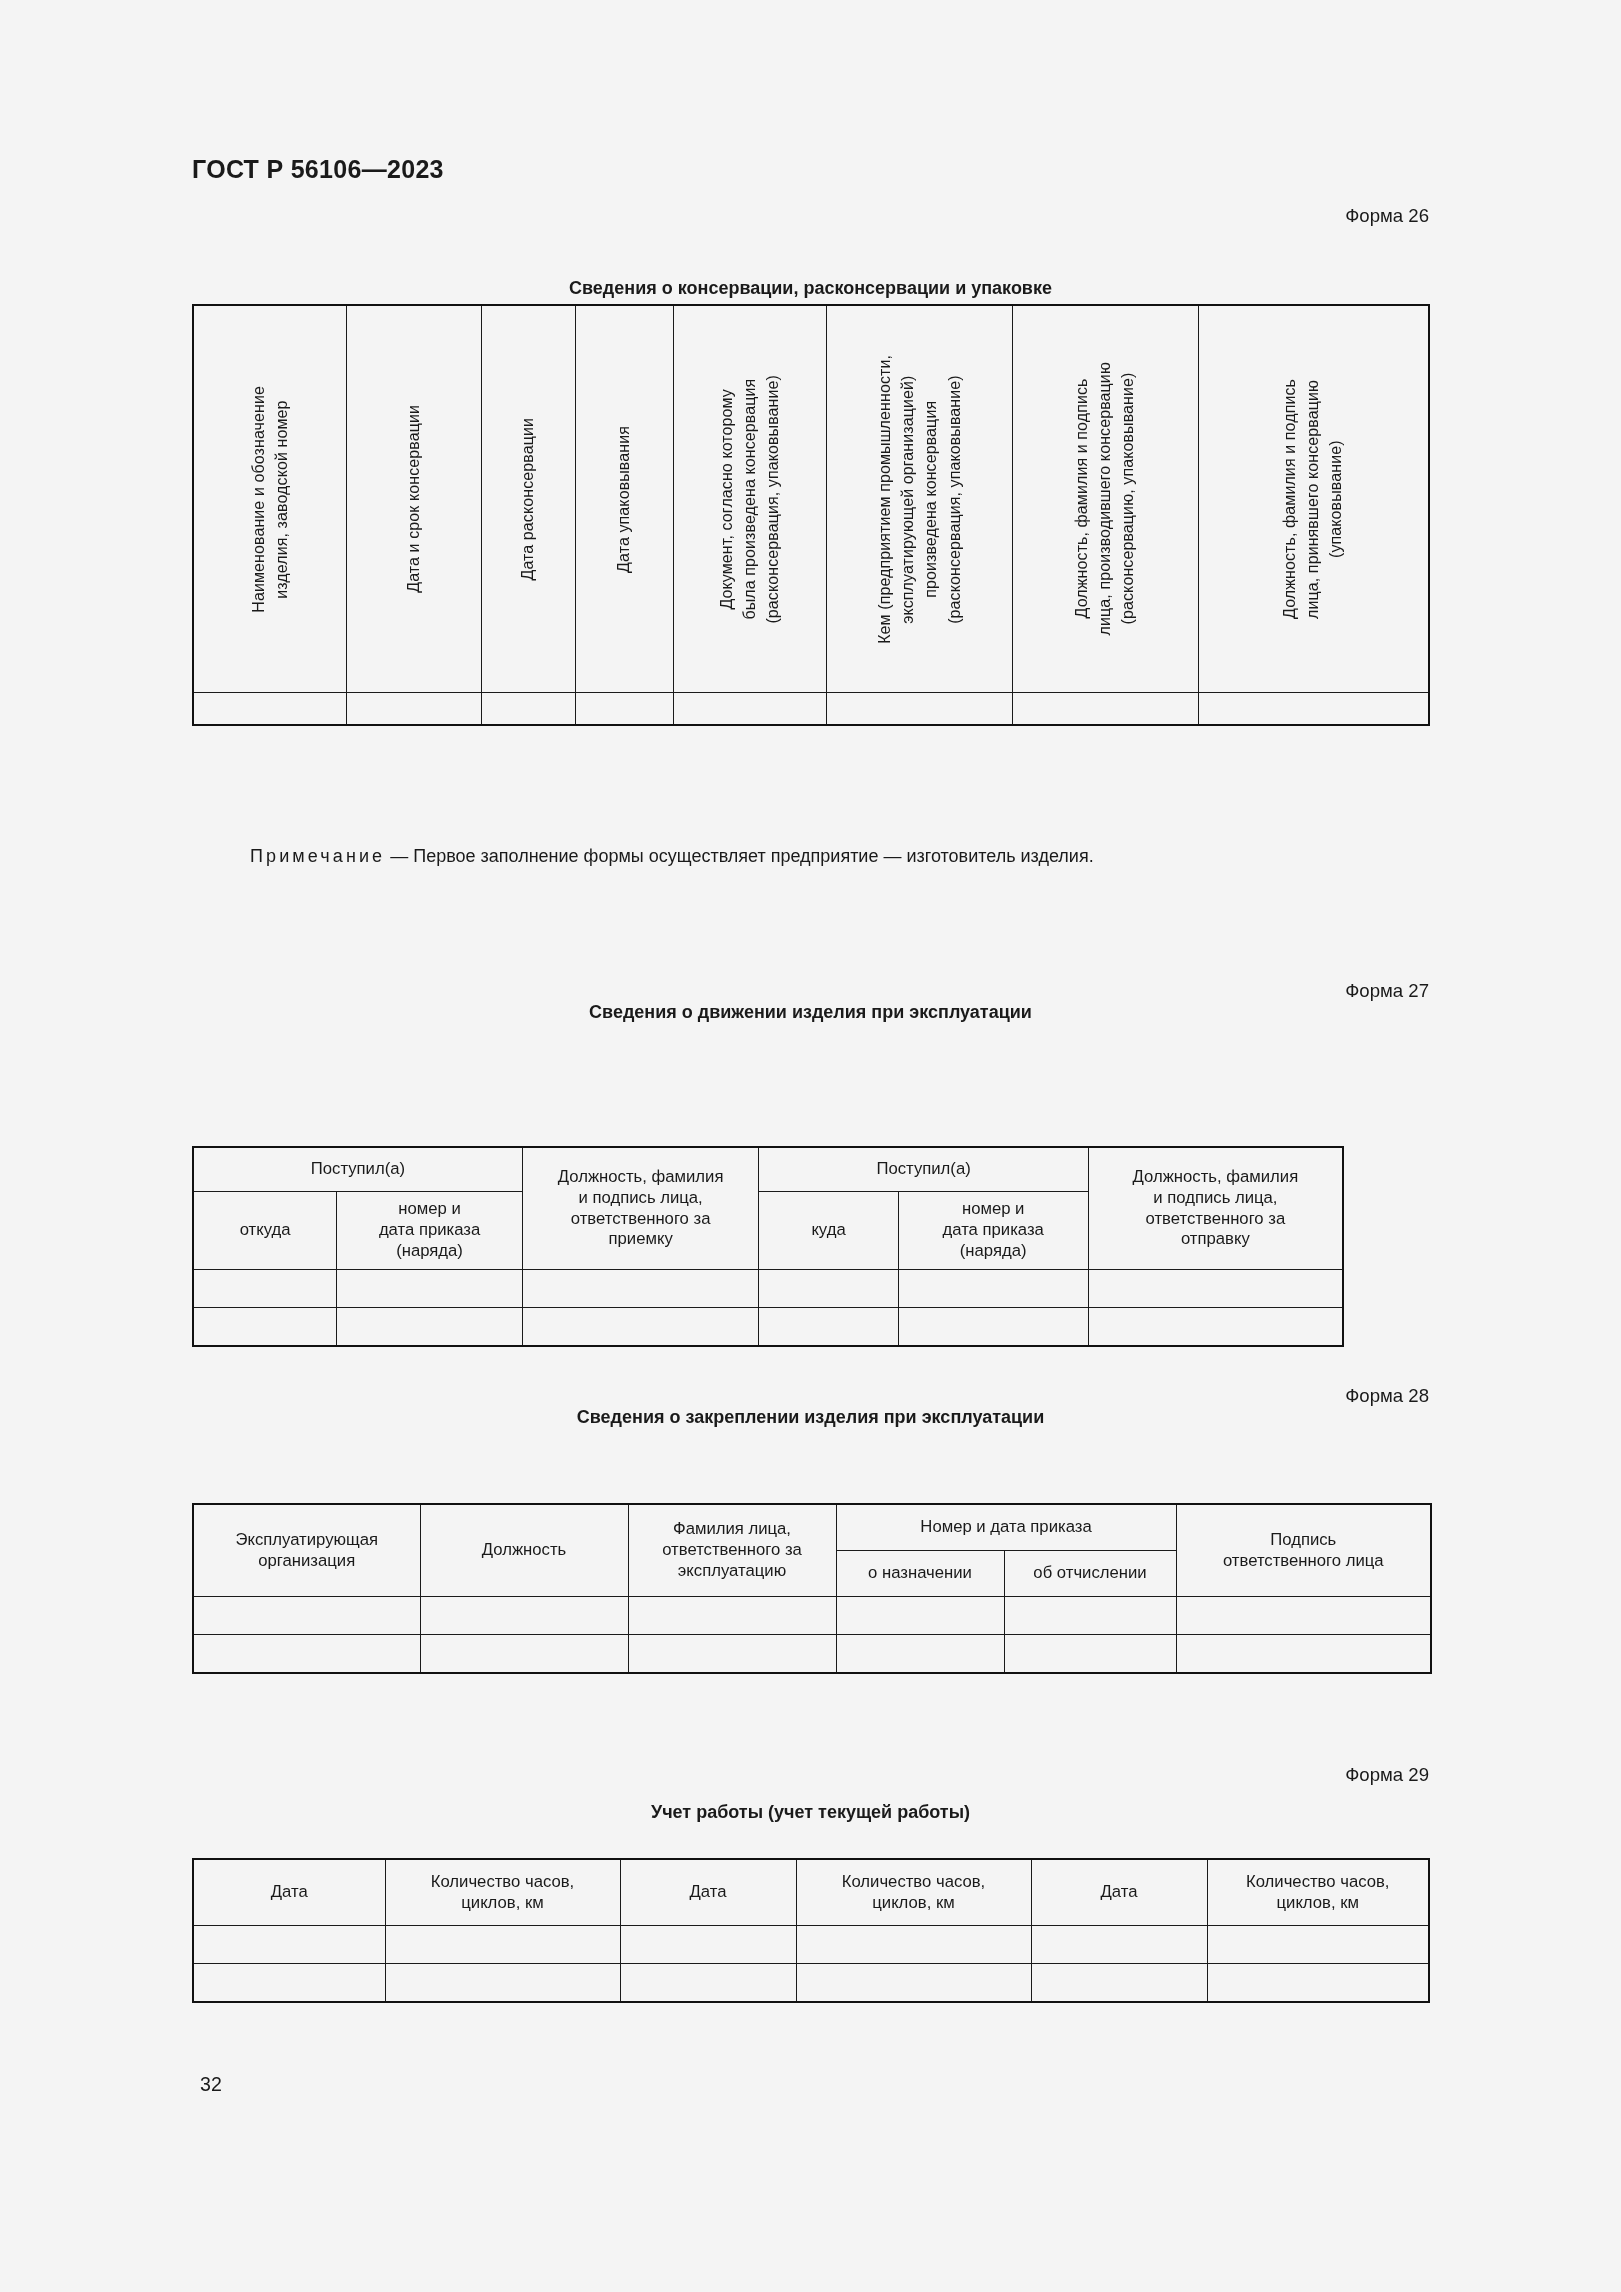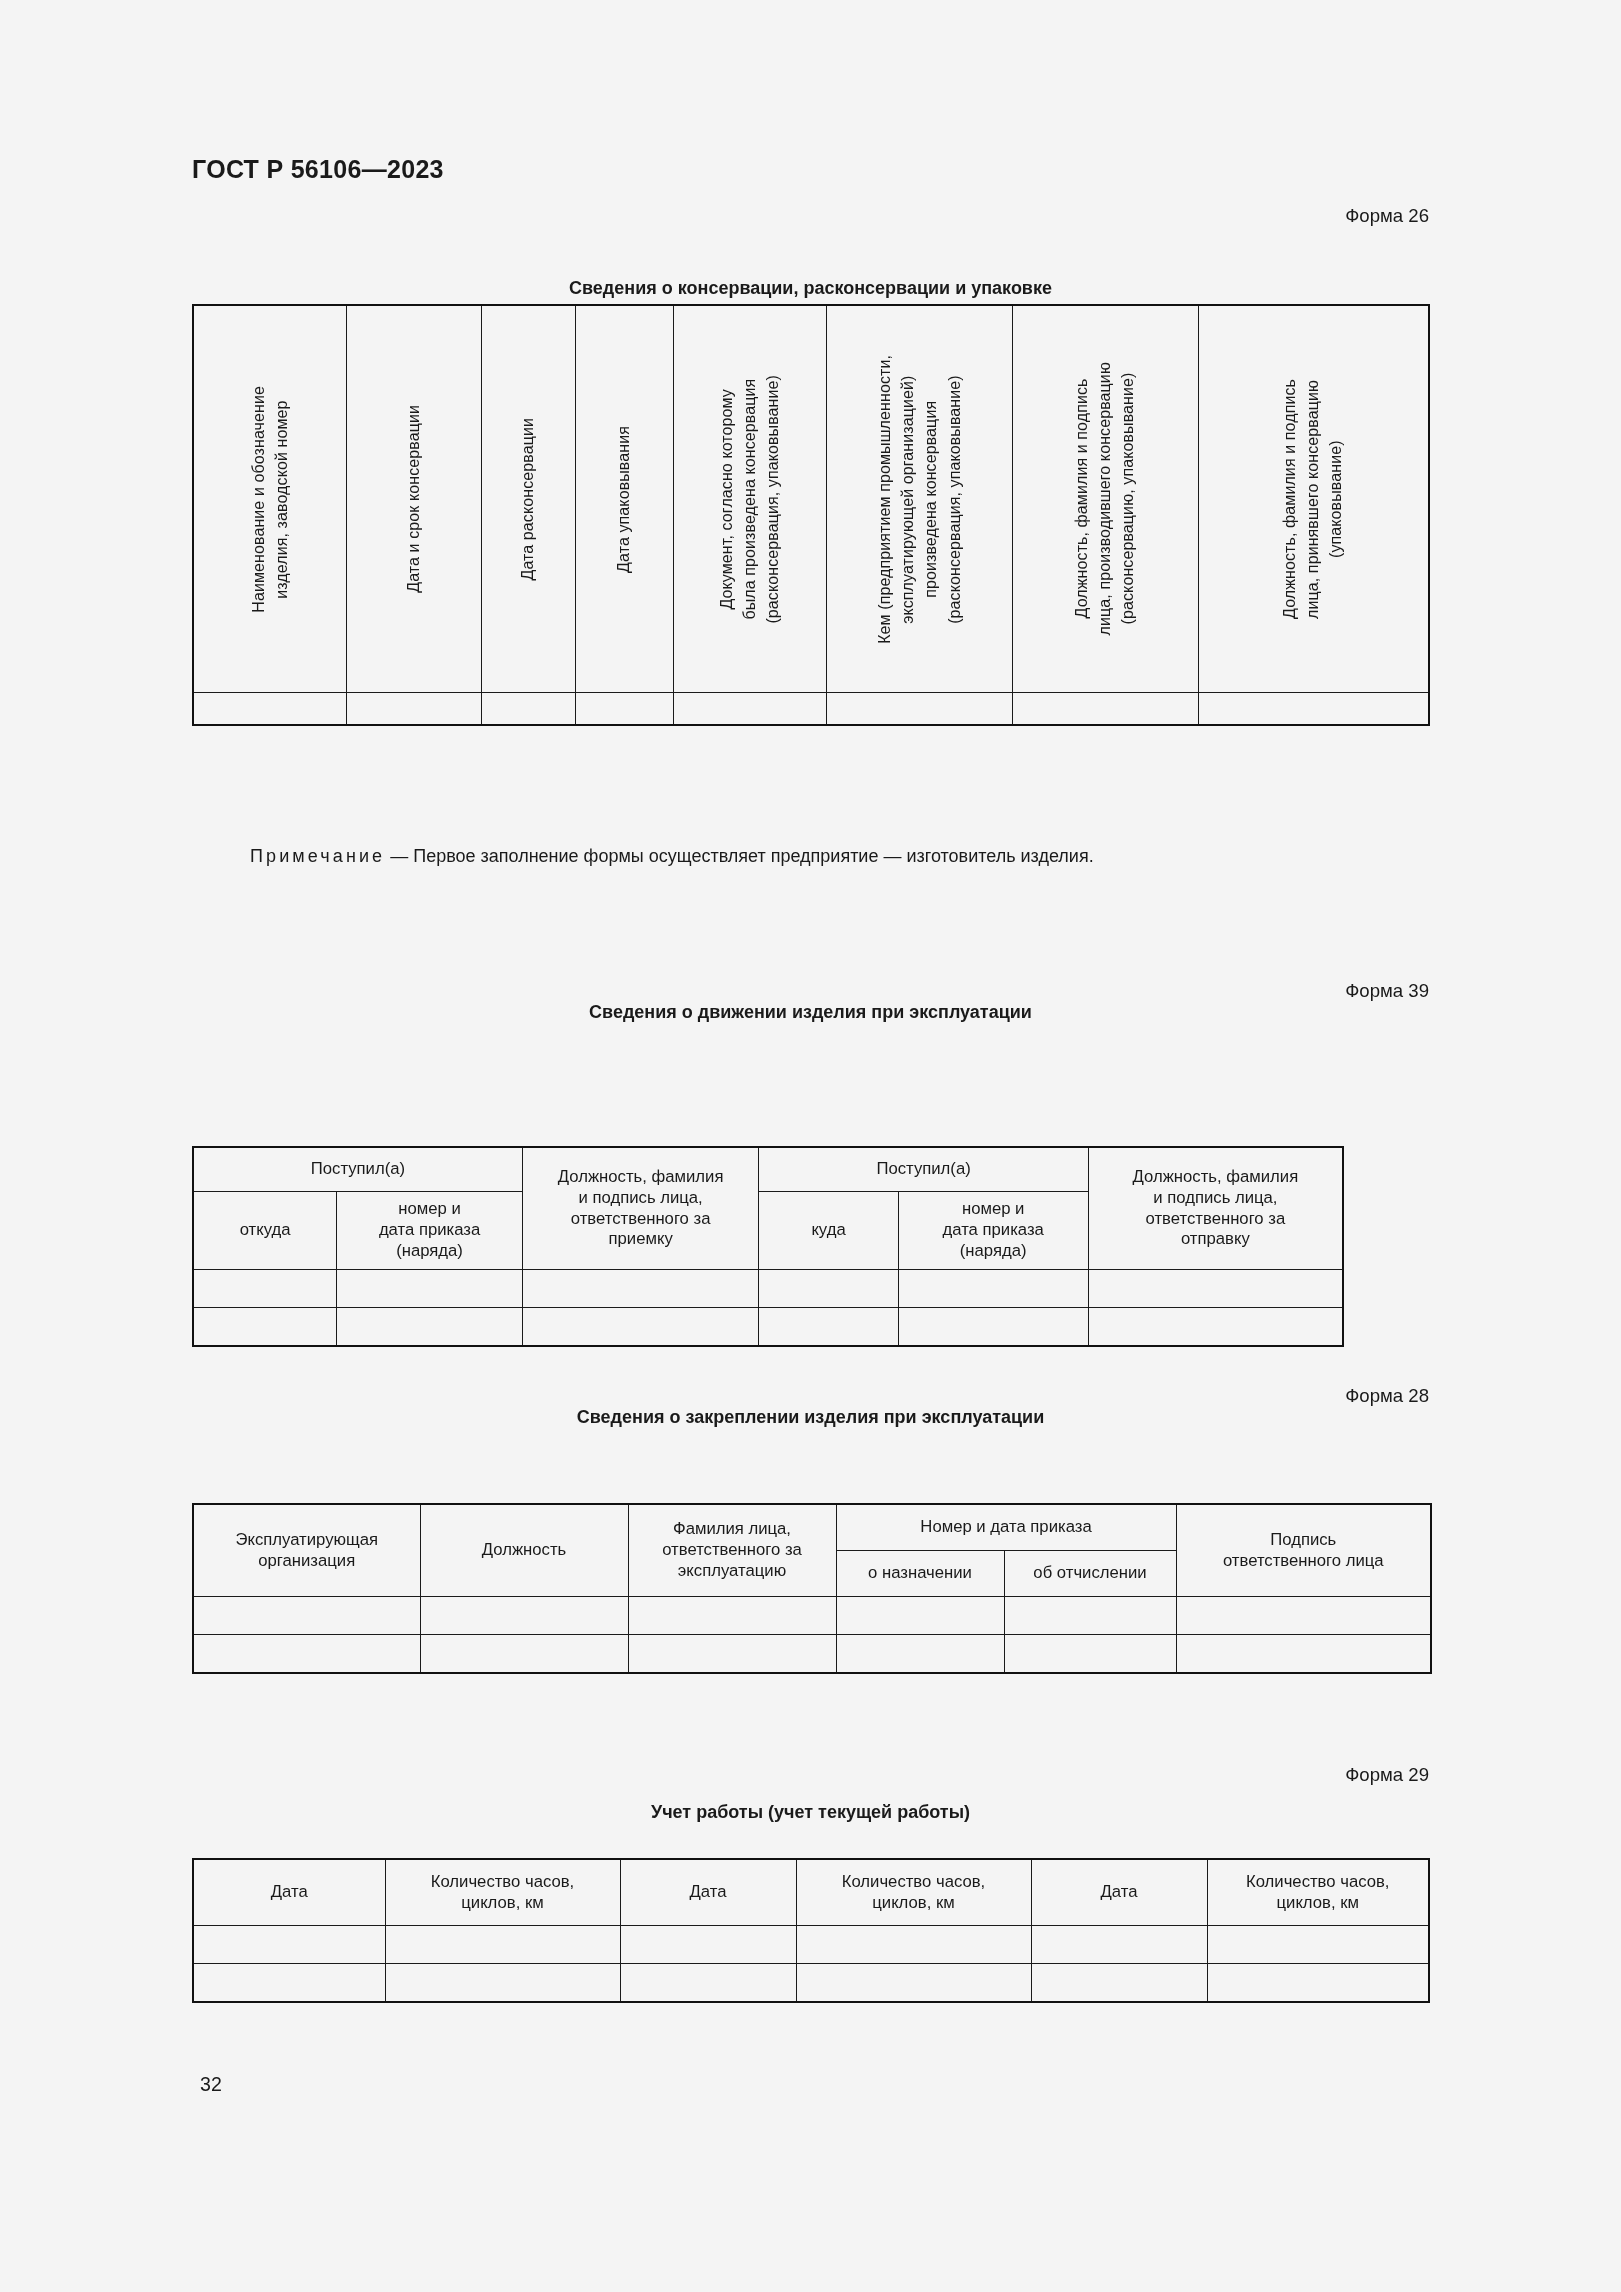--- a/index.html
+++ b/index.html
@@ -182,21 +182,21 @@
       <td class="datarow"></td>
       <td class="datarow"></td>
     </tr>
   </tbody>
     </table>
 
   <div class="note" style="top:846px;">
     <span class="sp">Примечание</span><span> — Первое заполнение формы осуществляет предприятие — изготовитель изделия.</span>
   </div>
 
-  <div class="form-label" style="top:980px;">Форма 39</div>
+  <div class="form-label" style="top:980px;">Форма 27</div>
 
   <div class="sec-title" style="top:1002px;">Сведения о движении изделия при эксплуатации</div>
 
   <table class="grid outer-thick t27">
     <colgroup>
       <col style="width:127px">
         <col style="width:164px">
         <col style="width:209px">
       <col style="width:123px">
         <col style="width:168px">

